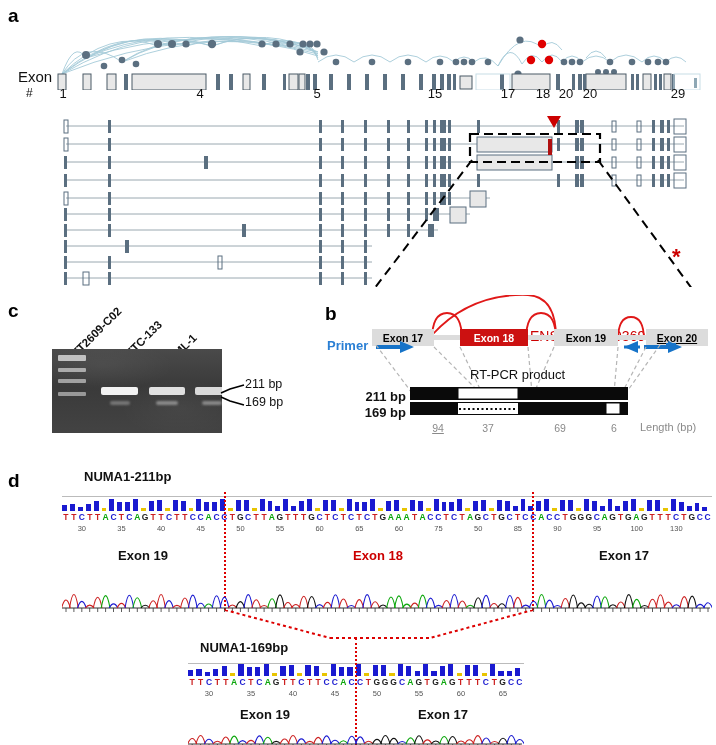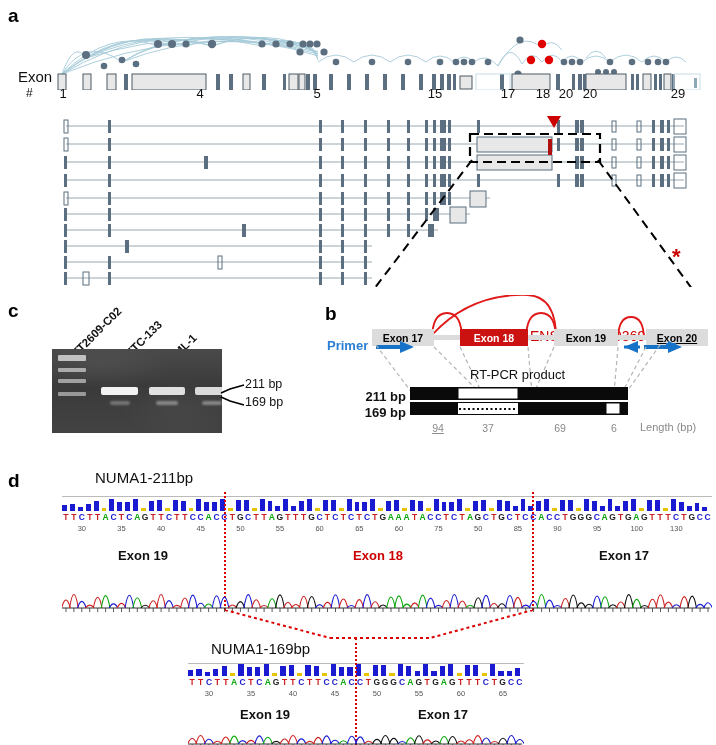--- a/index.html
+++ b/index.html
@@ -53,21 +53,21 @@
   .introntrack{position:absolute;height:5px;background:#dcdcdc;}
   #primer-lbl{position:absolute;left:7px;top:43px;font-size:13px;color:#2a7fd4;font-weight:bold;}
   #rtpcr-lbl{position:absolute;left:150px;top:72px;font-size:13px;}
   .prodlabel{position:absolute;font-size:13px;font-weight:bold;white-space:nowrap;text-align:right;}
   .lenlabel{position:absolute;font-size:10.5px;color:#8a8a8a;text-align:center;transform:translateX(-50%);}
   #lenunit{position:absolute;font-size:11px;color:#8a8a8a;white-space:nowrap;}
 
   
   #panel-d{position:absolute;left:0;top:460px;width:716px;height:285px;}
   #d-letter{left:8px;top:470px;}
-  .seq-title{position:absolute;font-size:15px;font-weight:normal;white-space:nowrap;margin-left:11px;}
+  .seq-title{position:absolute;font-size:13px;font-weight:bold;white-space:nowrap;}
   .qualrow{position:absolute;display:flex;align-items:flex-end;}
   .qbar{width:3px;background:#1a1ad0;}
   .qbar.y{background:#e8c400;}
   .baserow{position:absolute;font-family:"Liberation Sans",sans-serif;font-size:8.5px;
     font-weight:bold;letter-spacing:0;white-space:nowrap;display:flex;}
   .b{display:inline-block;text-align:center;}
   .bA{color:#0aa60a;} .bC{color:#1a1ad0;} .bG{color:#222;} .bT{color:#cc2020;}
   .tickrow{position:absolute;font-size:7.5px;color:#555;}
   .tick{position:absolute;transform:translateX(-50%);}
   .exon-ann{position:absolute;font-size:13px;font-weight:bold;white-space:nowrap;transform:translateX(-50%);}

